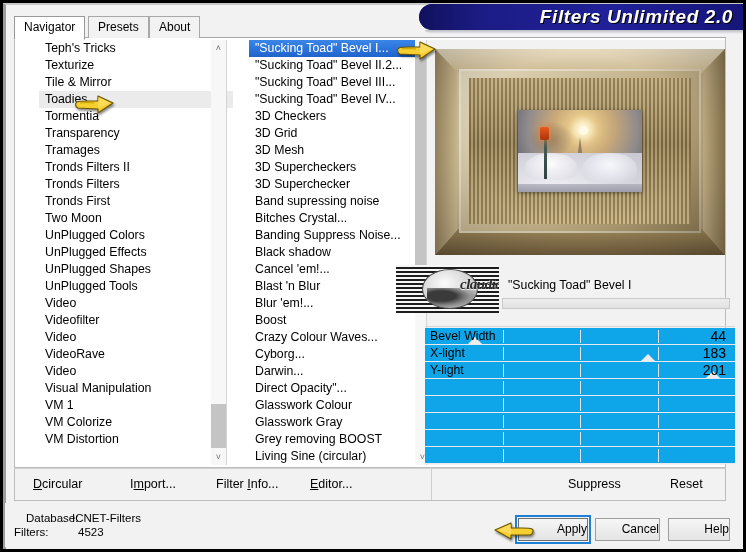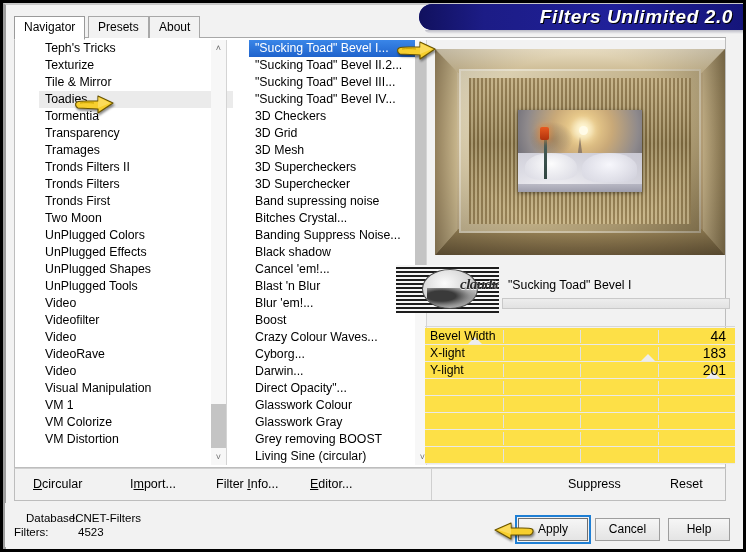--- a/index.html
+++ b/index.html
@@ -305,21 +305,21 @@
 
   
   .slider-area {
     position: absolute;
     left: 425px; top: 328px; width: 310px; height: 140px;
   }
   .slider-row {
     position: relative;
     height: 17px;
     border-bottom: 1px solid #e9e9e9;
-    background: #fde047;
+    background: #0ea5e9;
     overflow: hidden;
     cursor: default;
   }
   .slider-row .tick {
     position: absolute;
     top: 2px; width: 1px; height: 13px;
     background: #e2e2e2;
   }
   .slider-row .marker {
     position: absolute;
@@ -392,21 +392,21 @@
   .status-v2 { left: 78px; top: 526px; }
 
   
   .btn {
     position: absolute;
     height: 23px;
     background: linear-gradient(to bottom,#f6f6f6,#e4e4e4);
     border: 1px solid #9e9e9e;
     font-size: 12px;
     color: #000;
-    text-align: center;
+    text-align: right;
     line-height: 21px;
     cursor: default;
     font-family: "Liberation Sans", sans-serif;
   }
   .btn.focus {
     outline: 2px solid #1f7fd4;
     outline-offset: 1px;
     border-color: #6f6f6f;
   }
   #btn-apply  { left: 518px; top: 518px; width: 70px; }

